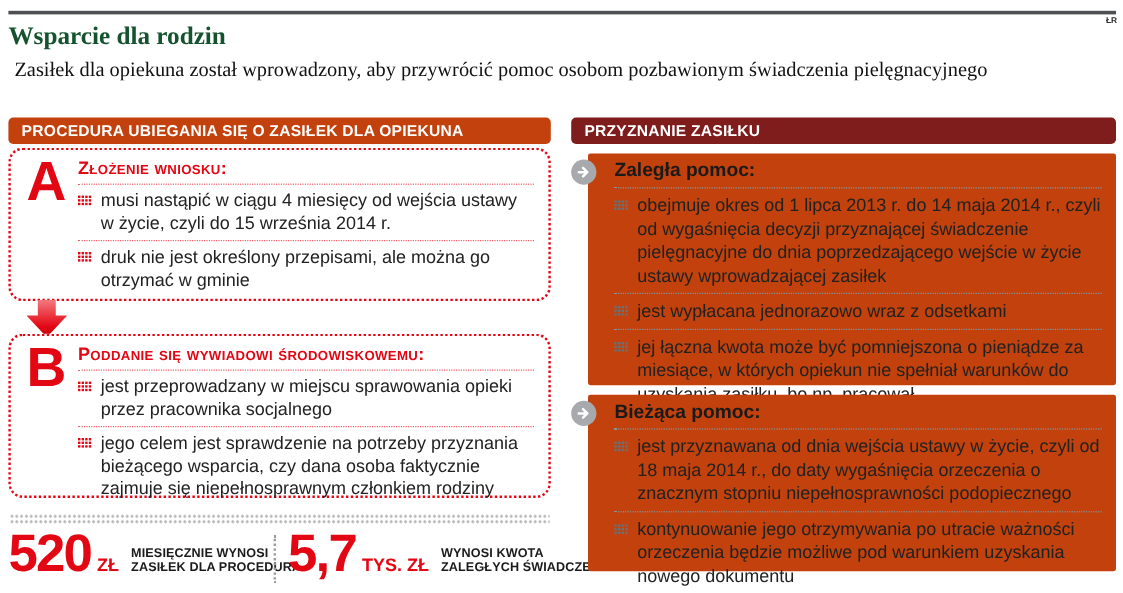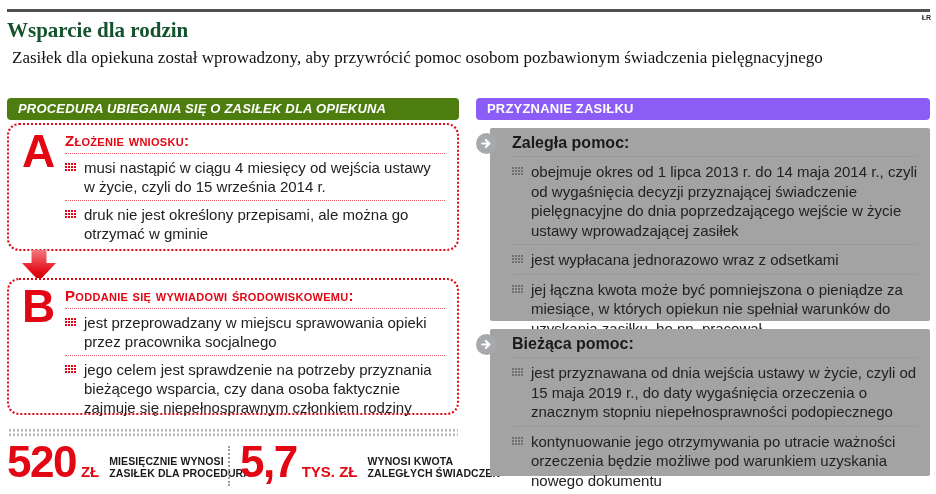--- a/index.html
+++ b/index.html
@@ -8,22 +8,22 @@
     font-family:"Liberation Sans","DejaVu Sans",sans-serif;color:#1a1a1a;
   }
   
   .top-rule{position:absolute;left:7px;top:9px;width:923px;height:3px;background:#4d4f52;}
   .credit{position:absolute;right:5px;top:14px;font-size:7px;font-weight:bold;color:#2b2b2b;}
   .title{position:absolute;left:7px;top:18px;margin:0;font:bold 21px/1.2 "Liberation Serif","DejaVu Serif",serif;color:#14532d;}
   .subtitle{position:absolute;left:12px;top:47px;margin:0;font:17px/1.25 "Liberation Serif","DejaVu Serif",serif;color:#111;white-space:nowrap;}
   
   .band{position:absolute;top:98px;height:22px;line-height:22px;border-radius:4px;
         color:#fff;font-size:13px;font-weight:bold;letter-spacing:.2px;padding-left:11px;box-sizing:border-box;}
-  .red-band{left:7px;width:452px;background:#4d7c0f;font-style:italic;}
-  .gray-band{left:476px;width:454px;background:#8b5cf6;}
+  .red-band{left:7px;width:452px;background:#c2410c;}
+  .gray-band{left:476px;width:454px;background:#7f1d1d;}
   
   .step-box{position:absolute;left:7px;width:452px;border:2px dotted #e30613;border-radius:12px;box-sizing:border-box;background:#fff;}
   #boxA{top:123px;height:128px;}
   #boxB{top:278px;height:137px;}
   .step-letter{position:absolute;left:13px;top:3px;font-size:46px;line-height:1;font-weight:bold;color:#e30613;}
   .step-content{margin-left:56px;padding:7px 12px 0 0;}
   .step-title{color:#e30613;font-weight:bold;font-size:15px;font-variant:small-caps;letter-spacing:.3px;}
   .sep{border-top:1px dotted rgba(227,6,19,.65);margin:4px 0;}
   .gray-sep{border-top:1px dotted #909294;margin:4px 0 5px;}
   .bullet{display:flex;gap:7px;font-size:15px;line-height:19px;color:#222;}
@@ -40,21 +40,21 @@
   .dot-strip{position:absolute;left:8px;top:428px;width:450px;height:9px;
     background-image:radial-gradient(#b9babb 1px,transparent 1.3px);background-size:4px 4.5px;}
   .stat{position:absolute;display:flex;align-items:flex-end;gap:6px;}
   #stat1{left:7px;top:442px;}
   #stat2{left:240px;top:442px;}
   .stat-num{font-size:44px;line-height:40px;font-weight:bold;color:#e30613;letter-spacing:-1.5px;}
   .stat-unit{font-size:15px;font-weight:bold;color:#e30613;margin:0 0 2px -1px;}
   .stat-label{margin:0 0 3px 4px;font-size:10.5px;line-height:11.5px;font-weight:bold;color:#1a1a1a;letter-spacing:.1px;white-space:nowrap;}
   .stat-divider{position:absolute;left:228px;top:446px;height:40px;border-left:2px dotted #9a9a9a;}
   
-  .gray-box{position:absolute;left:490px;width:440px;background:#a3a3a3;border-radius:2px;box-sizing:border-box;padding:6px 12px 6px 22px;}
+  .gray-box{position:absolute;left:490px;width:440px;background:#c2410c;border-radius:2px;box-sizing:border-box;padding:6px 12px 6px 22px;}
   #gboxZalegla{top:128px;height:193px;}
   #gboxBiezaca{top:329px;height:147px;}
   .circle-arrow{position:absolute;left:-14px;top:5px;width:21px;height:21px;border-radius:50%;background:#a7a9ac;
     display:flex;align-items:center;justify-content:center;}
   .gbox-title{font-size:16px;font-weight:bold;color:#1a1a1a;}
   .gbox .bullet{font-size:15px;line-height:19.5px;}
 </style>
 </head>
 <body>
 
@@ -154,21 +154,21 @@
   <div class="gray-box gbox" id="gboxBiezaca">
     <span class="circle-arrow">
       <svg width="13" height="13" viewBox="0 0 20 20">
           <path d="M3.5 10h10M9 4.5 14.5 10 9 15.5" stroke="#fff" stroke-width="3.2" fill="none" stroke-linecap="round" stroke-linejoin="round"></path>
         </svg>
     </span>
     <div class="gbox-title">Bieżąca pomoc:</div>
     <div class="gray-sep"></div>
     <div class="bullet">
       <span class="grid-icon grid-gray"></span>
-      <span>jest przyznawana od dnia wejścia ustawy w życie, czyli od 15 maja 2019 r., do daty wygaśnięcia orzeczenia o znacznym stopniu niepełnosprawności podopiecznego</span>
+      <span>jest przyznawana od dnia wejścia ustawy w życie, czyli od 18 maja 2014 r., do daty wygaśnięcia orzeczenia o znacznym stopniu niepełnosprawności podopiecznego</span>
     </div>
     <div class="gray-sep"></div>
     <div class="bullet">
       <span class="grid-icon grid-gray"></span>
       <span>kontynuowanie jego otrzymywania po utracie ważności orzeczenia będzie możliwe pod warunkiem uzyskania nowego dokumentu</span>
     </div>
   </div>
 
 </div>
 

